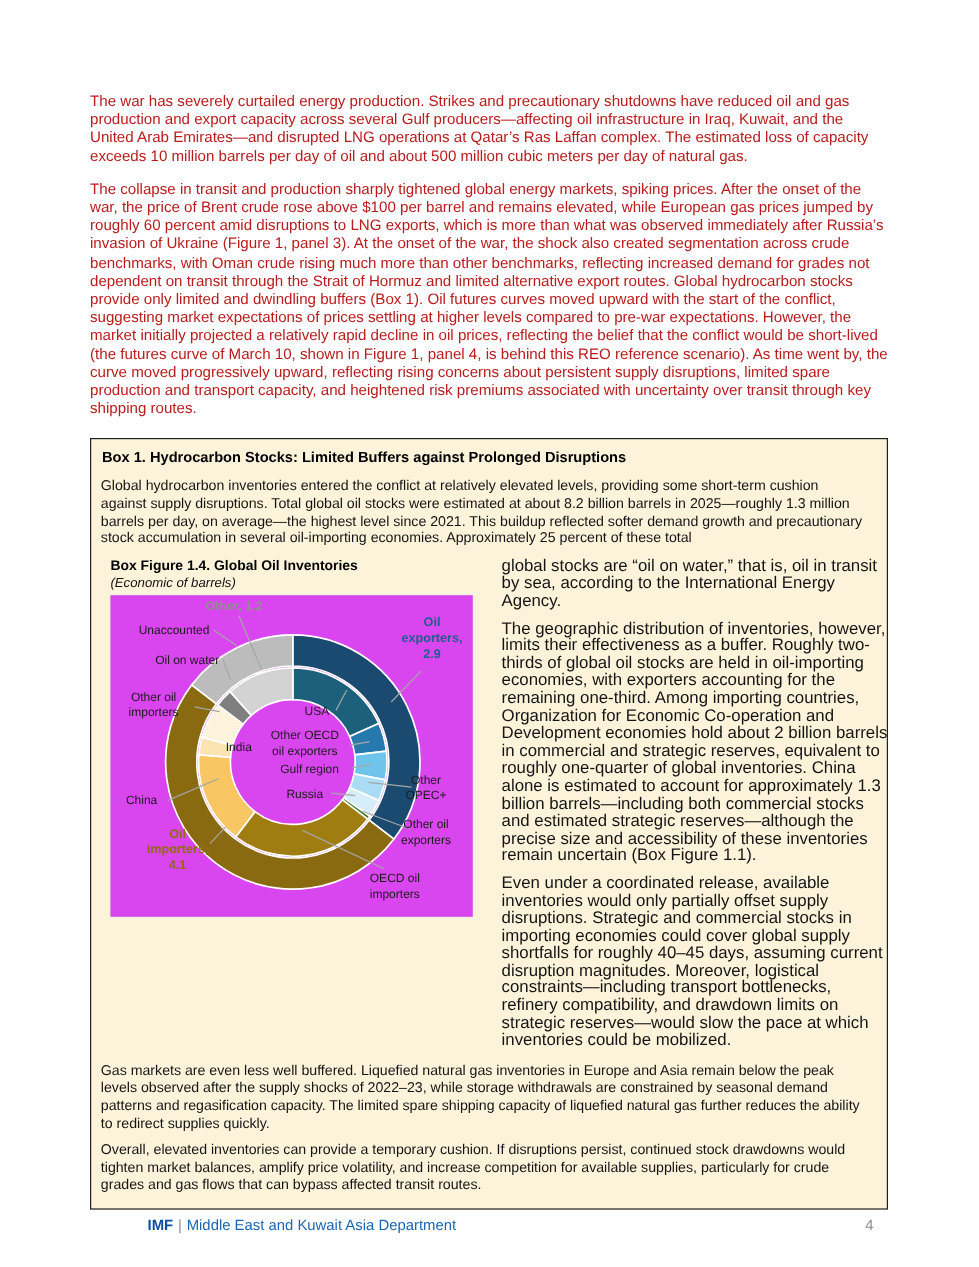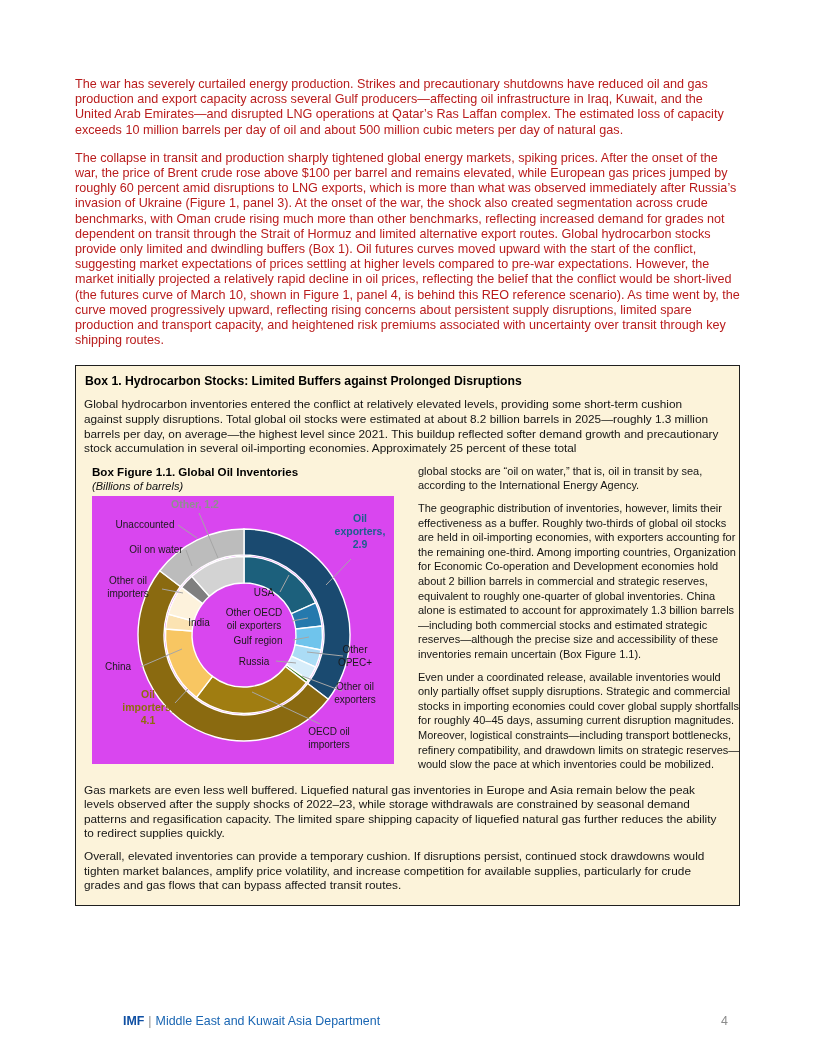--- a/index.html
+++ b/index.html
@@ -27,21 +27,21 @@
   }
   .box-title{
     font-size:12.2px;font-weight:bold;color:#000;margin:1px 0 9px 1px;
   }
   .box p.bp{
     font-size:11.8px;line-height:14.6px;margin:0 0 8px 0;color:#141414;
   }
   .right-col{
     margin-left:334px;width:322px;
   }
-  .right-col p.bp{font-size:11px;}
+  .right-col p.bp{font-size:14px;}
   .figure{
     position:absolute;left:16px;top:99px;width:302px;
   }
   .fig-title{font-size:11.6px;font-weight:bold;color:#000;margin:0 0 2px 0;}
   .fig-subtitle{font-size:11px;font-style:italic;color:#111;margin:0 0 4px 0;}
   .panel{background:#d946ef;width:302px;height:268px;}
   .fig-sources{
     margin-top:5px;font-size:9.4px;line-height:11.4px;color:#141414;width:292px;
   }
   .footer{
@@ -61,22 +61,22 @@
 
   <p class="main">The war has severely curtailed energy production. Strikes and precautionary shutdowns have reduced oil and gas production and export capacity across several Gulf producers—affecting oil infrastructure in Iraq, Kuwait, and the United Arab Emirates—and disrupted LNG operations at Qatar’s Ras Laffan complex. The estimated loss of capacity exceeds 10 million barrels per day of oil and about 500 million cubic meters per day of natural gas.</p>
   <p class="main">The collapse in transit and production sharply tightened global energy markets, spiking prices. After the onset of the war, the price of Brent crude rose above $100 per barrel and remains elevated, while European gas prices jumped by roughly 60 percent amid disruptions to LNG exports, which is more than what was observed immediately after Russia’s invasion of Ukraine (Figure 1, panel 3). At the onset of the war, the shock also created segmentation across crude benchmarks, with Oman crude rising much more than other benchmarks, reflecting increased demand for grades not dependent on transit through the Strait of Hormuz and limited alternative export routes. Global hydrocarbon stocks provide only limited and dwindling buffers (Box 1). Oil futures curves moved upward with the start of the conflict, suggesting market expectations of prices settling at higher levels compared to pre-war expectations. However, the market initially projected a relatively rapid decline in oil prices, reflecting the belief that the conflict would be short-lived (the futures curve of March 10, shown in Figure 1, panel 4, is behind this REO reference scenario). As time went by, the curve moved progressively upward, reflecting rising concerns about persistent supply disruptions, limited spare production and transport capacity, and heightened risk premiums associated with uncertainty over transit through key shipping routes.</p>
 
   <div class="box">
     <div class="box-title">Box 1. Hydrocarbon Stocks: Limited Buffers against Prolonged Disruptions</div>
 
     <p class="bp">Global hydrocarbon inventories entered the conflict at relatively elevated levels, providing some short-term cushion against supply disruptions. Total global oil stocks were estimated at about 8.2 billion barrels in 2025—roughly 1.3 million barrels per day, on average—the highest level since 2021. This buildup reflected softer demand growth and precautionary stock accumulation in several oil-importing economies. Approximately 25 percent of these total</p>
 
     <div class="figure">
-      <div class="fig-title">Box Figure 1.1. Global Oil Inventories</div>
-      <div class="fig-subtitle">(Billions of barrels)</div>
+      <div class="fig-title">Box Figure 1.4. Global Oil Inventories</div>
+      <div class="fig-subtitle">(Economic of barrels)</div>
       <div class="panel">
         <svg id="donut-svg" width="302" height="268" viewBox="0 0 302 268">
             <path d="M152 33 A106 106 0 0 1 236.30104435498322 203.25989356246362 L215.6234297018741 187.49803287733104 A80 80 0 0 0 152 59 Z" fill="#1a4a70" stroke="#ffffff" stroke-width="1.4"></path>
             <path d="M236.30104435498322 203.25989356246362 A106 106 0 0 1 67.69895564501677 74.74010643753641 L88.37657029812587 90.50196712266899 A80 80 0 0 0 215.6234297018741 187.49803287733104 Z" fill="#8a6a10" stroke="#ffffff" stroke-width="1.4"></path>
             <path d="M67.69895564501677 74.74010643753641 A106 106 0 0 1 151.99999999999997 33 L151.99999999999997 59 A80 80 0 0 0 88.37657029812587 90.50196712266899 Z" fill="#bcbcbc" stroke="#ffffff" stroke-width="1.4"></path>
             <path d="M152 60.5 A78.5 78.5 0 0 1 223.6315338934092 106.88811198204982 L199.4501880567806 117.72843086709034 A52 52 0 0 0 152 87 Z" fill="#1c607c" stroke="#ffffff" stroke-width="1.4"></path>
             <path d="M223.6315338934092 106.88811198204982 A78.5 78.5 0 0 1 229.9820640461345 129.99735110622558 L203.6569086675031 133.0364618792832 A52 52 0 0 0 199.4501880567806 117.72843086709034 Z" fill="#2579ad" stroke="#ffffff" stroke-width="1.4"></path>
             <path d="M229.9820640461345 129.99735110622558 A78.5 78.5 0 0 1 229.0641031197531 153.9457020694265 L203.04883263983646 148.90033767656277 A52 52 0 0 0 203.6569086675031 133.0364618792832 Z" fill="#6fc4ec" stroke="#ffffff" stroke-width="1.4"></path>
             <path d="M229.0641031197531 153.9457020694265 A78.5 78.5 0 0 1 223.63153389340917 171.1118880179502 L199.4501880567806 160.2715691329097 A52 52 0 0 0 203.04883263983646 148.90033767656277 Z" fill="#abdcf5" stroke="#ffffff" stroke-width="1.4"></path>
             <path d="M223.63153389340917 171.1118880179502 A78.5 78.5 0 0 1 216.20745482018734 184.16251482716171 L194.5323267598693 168.91657033136826 A52 52 0 0 0 199.4501880567806 160.2715691329097 Z" fill="#d7edfa" stroke="#ffffff" stroke-width="1.4"></path>

